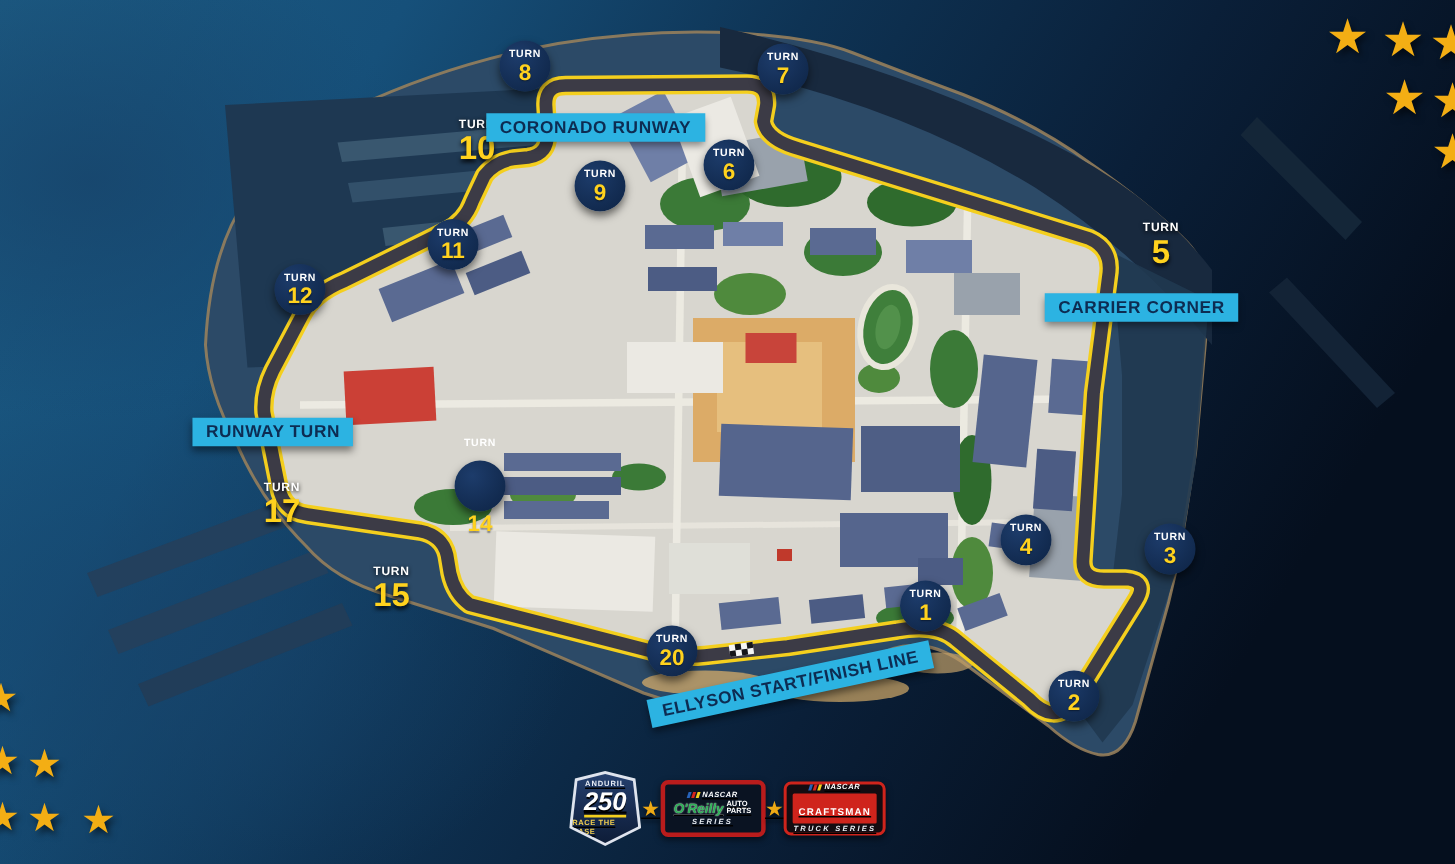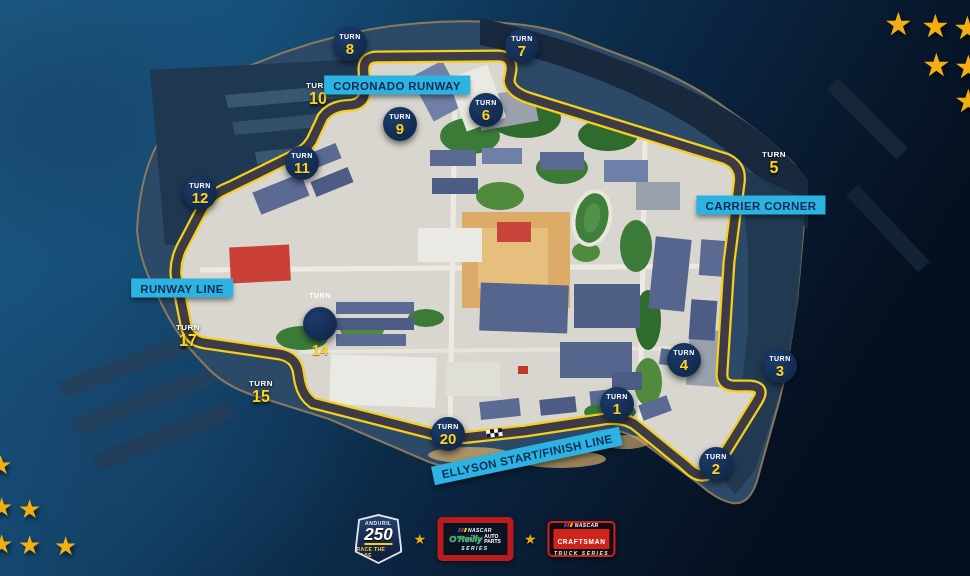--- a/index.html
+++ b/index.html
@@ -10,50 +10,50 @@
   
   .turn{position:absolute;display:flex;flex-direction:column;align-items:center;justify-content:center;
         transform:translate(-50%,-50%);width:34px;height:34px;border-radius:50%;
         background:radial-gradient(circle at 35% 30%, #1d3c6b 0%, #142e55 55%, #0d2344 100%);
         box-shadow:0 3px 6px rgba(0,0,0,.55);text-align:center;line-height:1;}
   .turn .tw{font-size:7px;font-weight:bold;color:#ffffff;letter-spacing:.5px;}
   .turn .tn{font-size:15px;font-weight:bold;color:#ffd21e;margin-top:1px;
             text-shadow:0 1px 1px rgba(0,0,0,.4);}
   .turn.bare{background:none;box-shadow:none;}
   .turn.bare .tw{font-size:8px;text-shadow:0 1px 3px rgba(0,0,0,.9);}
-  .turn.bare .tn{font-size:16px;text-shadow:0 2px 3px rgba(0,0,0,.9);}
+  .turn.bare .tn{font-size:22px;text-shadow:0 2px 3px rgba(0,0,0,.9);}
 
   
   .track-label{position:absolute;transform:translate(-50%,-50%);
         background:#2cb3e2;color:#0d2c52;font-weight:bold;font-size:11.5px;
         letter-spacing:.4px;padding:4px 9px 3px 9px;white-space:nowrap;
         box-shadow:0 3px 5px rgba(0,0,0,.45);}
 
   
   .star{position:absolute;color:#f3ae14;text-shadow:2px 3px 4px rgba(0,0,0,.55);
         line-height:1;user-select:none;}
 
   
   .footer{position:absolute;left:50%;top:514px;transform:translateX(-50%);
-          display:flex;align-items:center;gap:11px;}
+          display:flex;align-items:center;text-decoration:underline;}
   .sep-star{color:#eeaa15;font-size:14px;text-shadow:0 2px 3px rgba(0,0,0,.6);}
   .badge{position:relative;width:48px;height:50px;
          clip-path:polygon(50% 0%,92% 10%,100% 76%,50% 100%,0% 76%,8% 10%);
          background:#dfe4ee;display:flex;align-items:center;justify-content:center;}
   .badge-in{width:44px;height:46px;clip-path:polygon(50% 0%,92% 10%,100% 76%,50% 100%,0% 76%,8% 10%);
          background:linear-gradient(180deg,#25406e 0%,#16294c 60%,#0e1d38 100%);
          display:flex;flex-direction:column;align-items:center;justify-content:center;gap:1px;}
   .badge .b-top{font-size:5px;font-weight:bold;color:#e8edf6;letter-spacing:.6px;}
   .badge .b-num{font-size:17px;font-weight:900;font-style:italic;color:#ffffff;line-height:.9;
         text-shadow:0 1px 0 #000;border-bottom:2px solid #f3cf1e;padding-bottom:1px;}
   .badge .b-tag{font-size:5px;font-weight:bold;color:#f3cf4e;letter-spacing:.4px;}
   .logo-box{width:64px;height:32px;border-radius:5px;background:#0a1322;
         display:flex;flex-direction:column;align-items:center;justify-content:center;
         gap:1px;box-shadow:0 2px 4px rgba(0,0,0,.5);}
-  .logo-box.green{border:6px solid #b91c1c;}
+  .logo-box.green{border:3px solid #b91c1c;}
   .logo-box.red{border:2px solid #cf241c;background:#140c11;}
   .nascar-line{display:flex;align-items:center;gap:2px;font-size:5px;font-weight:bold;
         font-style:italic;color:#fff;letter-spacing:.4px;}
   .nbars{display:inline-flex;gap:1px;}
   .nbars i{display:block;width:2px;height:4px;transform:skewX(-18deg);}
   .nbars i:nth-child(1){background:#2763ba;}
   .nbars i:nth-child(2){background:#d6251d;}
   .nbars i:nth-child(3){background:#f3cf1e;}
   .orly-mid{display:flex;align-items:center;gap:2px;}
   .orly-name{font-size:9px;font-weight:900;font-style:italic;color:#2eb157;
@@ -273,21 +273,21 @@
         <span class="tn">15</span>
       </div>
       <div class="turn" style="left: 448px; top: 434px;">
         <span class="tw">TURN</span>
         <span class="tn">20</span>
       </div>
     </div>
   <div id="label-layer">
       <div class="track-label" style="left: 397px; top: 85px; transform: translate(-50%, -50%) rotate(0deg);">CORONADO RUNWAY</div>
       <div class="track-label" style="left: 761px; top: 205px; transform: translate(-50%, -50%) rotate(0deg); text-align: right;">CARRIER CORNER</div>
-      <div class="track-label" style="left: 182px; top: 288px; transform: translate(-50%, -50%) rotate(0deg);">RUNWAY LINE</div>
+      <div class="track-label" style="left: 182px; top: 288px; transform: translate(-50%, -50%) rotate(0deg);">RUNWAY TURN</div>
       <div class="track-label" style="left: 527px; top: 456px; transform: translate(-50%, -50%) rotate(-12deg);">ELLYSON START/FINISH LINE</div>
     </div>
   <div id="star-layer">
       <span class="star" style="left: 884px; top: 8px; font-size: 32px;">★</span>
       <span class="star" style="left: 921px; top: 10px; font-size: 32px;">★</span>
       <span class="star" style="left: 953px; top: 12px; font-size: 32px;">★</span>
       <span class="star" style="left: 922px; top: 49px; font-size: 32px;">★</span>
       <span class="star" style="left: 954px; top: 51px; font-size: 32px;">★</span>
       <span class="star" style="left: 954px; top: 85px; font-size: 32px;">★</span>
       <span class="star" style="left: -11px; top: 452px; font-size: 26px;">★</span>

